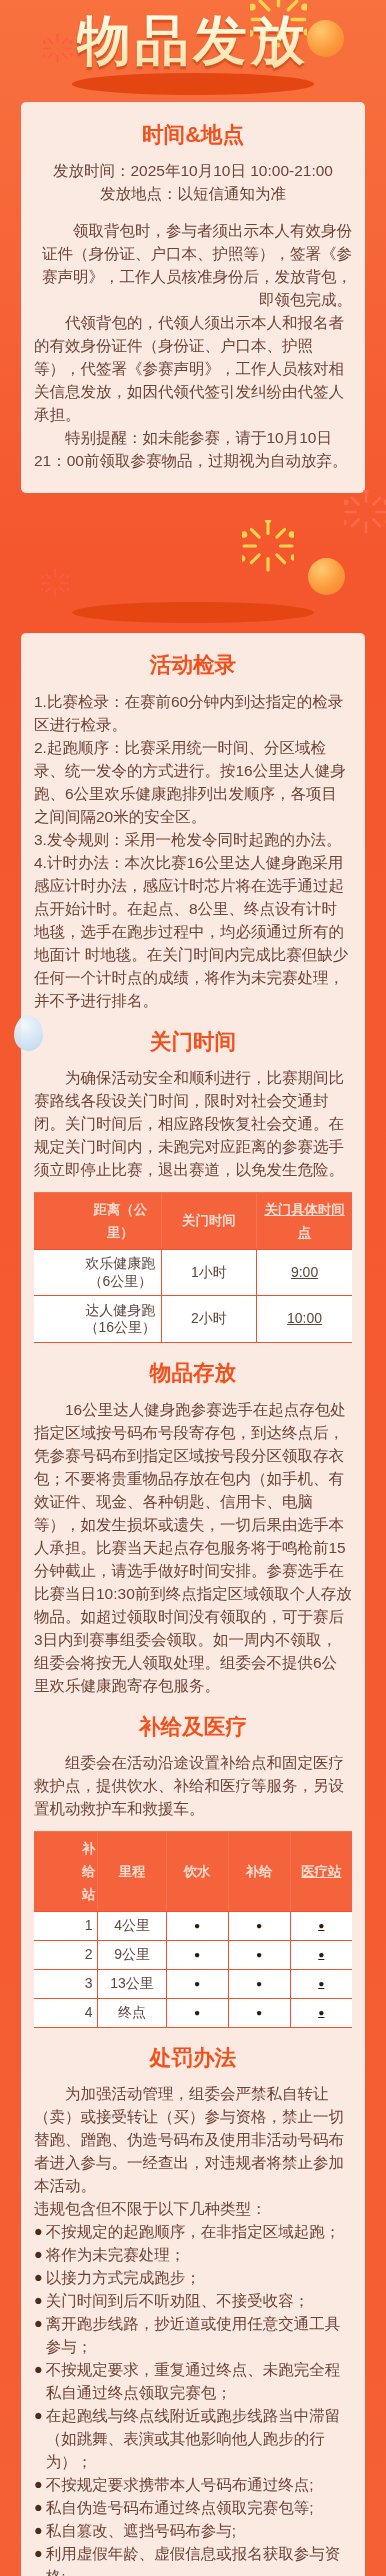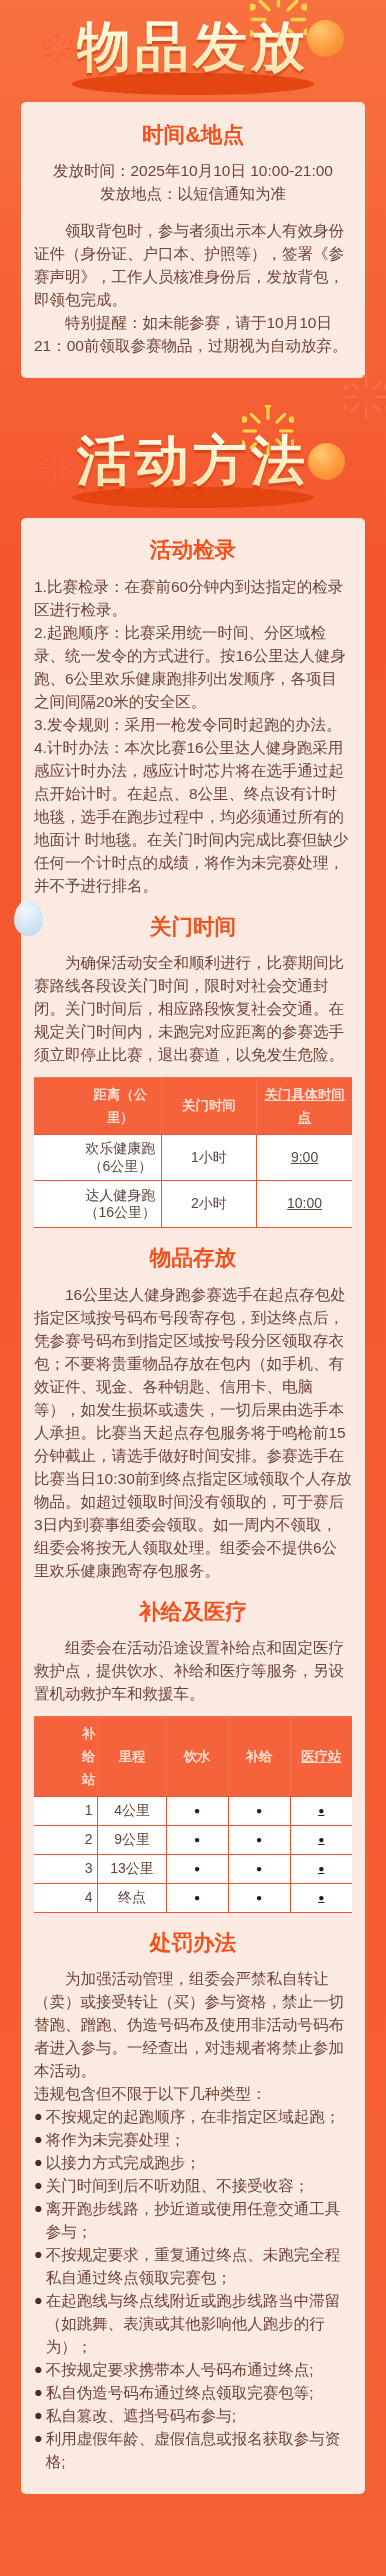--- a/index.html
+++ b/index.html
@@ -26,21 +26,21 @@
   .hero-mid   .hero-shadow { top: 109px; }
   .hero-title {
     position: absolute; left: 50%; transform: translateX(-50%);
     font-size: 54px; font-weight: 900; letter-spacing: 4.1px; white-space: nowrap;
     background: linear-gradient(180deg, #fffdf1 8%, #fdf2cb 45%, #f3ddA4 95%);
     -webkit-background-clip: text; background-clip: text; color: transparent;
     text-shadow: none;
     filter: drop-shadow(0 3.6px 0 rgba(190,52,6,.38)) drop-shadow(0 1.5px 1px rgba(170,45,0,.25));
     z-index: 2;
   }
-  .hero-first .hero-title { top: 11px; }
+  .hero-first .hero-title { top: 5px; }
   .hero-mid   .hero-title { top: 47px; }
 
   .deco-ball {
     position: absolute; width: 37px; height: 37px; border-radius: 50%;
     background: radial-gradient(circle at 36% 30%, #ffc96f 0%, #fb9a3c 55%, #f57f2b 100%);
     z-index: 1;
   }
   .fw { position: absolute; z-index: 1; }
   .balloon {
     position: absolute; width: 29px; height: 36px;
@@ -57,21 +57,21 @@
   }
   .card h2 {
     margin: 17.5px 0 11.3px; font-size: 21.6px; line-height: 26px;
     color: #f4501c; font-weight: 800; text-align: center;
   }
   .card h2.first { margin-top: 1px; }
   p { margin: 0; }
   .para { text-indent: 2em; }
   .flat { text-indent: 0; }
   .center { text-align: center; text-indent: 0; }
-  .gap-top { margin-top: 14.4px; }
+  .gap-top { margin-top: 14.4px; text-align: right; }
 
   
   table { width: 100%; border-collapse: collapse; margin: 10.3px 0 4.1px; }
   th {
     background: #f4633c; color: #ffdcd0; font-weight: 600;
     font-size: 13.4px; padding: 5.2px 2.1px; border: 1px solid #f47452;
     border-bottom: 1px solid #f2512f;
   }
   td {
     background: #ffffff; color: #5d453c; text-align: center;
@@ -122,36 +122,36 @@
     <div class="deco-ball" style="left:307px;top:19.6px"></div>
     <div class="hero-shadow"></div>
     <div class="hero-title">物品发放</div>
   </div>
 
   <div class="card">
     <h2 class="first">时间&amp;地点</h2>
     <p class="center">发放时间：2025年10月10日 10:00-21:00</p>
     <p class="center">发放地点：以短信通知为准</p>
     <p class="para gap-top">领取背包时，参与者须出示本人有效身份证件（身份证、户口本、护照等），签署《参赛声明》，工作人员核准身份后，发放背包，即领包完成。</p>
+    <p class="para">代领背包的，代领人须出示本人和报名者的有效身份证件（身份证、户口本、护照等），代签署《参赛声明》，工作人员核对相关信息发放，如因代领代签引发纠纷由代签人承担。</p>
     <p class="para">特别提醒：如未能参赛，请于10月10日21：00前领取参赛物品，过期视为自动放弃。</p>
   </div>
 
   <div class="hero hero-mid">
     <svg class="fw" style="left:344px;top:-3.1px;color:#ff6b4a" width="44" height="44" viewBox="0 0 100 100">
         <use href="#fw-burst"></use>
       </svg>
     <svg class="fw" style="left:41px;top:76px;color:#ff5a45" width="28" height="28" viewBox="0 0 100 100">
         <use href="#fw-burst"></use>
       </svg>
     <svg class="fw" style="left:242px;top:27px;color:#ffd54d" width="52" height="52" viewBox="0 0 100 100">
         <use href="#fw-burst"></use>
       </svg>
     <div class="deco-ball" style="left:308px;top:65px"></div>
     <div class="hero-shadow"></div>
-    <div class="hero-title">活动方法</div>
   </div>
 
   <div class="card">
     <div class="balloon" style="left:-6.2px;top:382px"></div>
 
     <h2 class="first">活动检录</h2>
     <p class="flat">1.比赛检录：在赛前60分钟内到达指定的检录区进行检录。</p>
     <p class="flat">2.起跑顺序：比赛采用统一时间、分区域检录、统一发令的方式进行。按16公里达人健身跑、6公里欢乐健康跑排列出发顺序，各项目之间间隔20米的安全区。</p>
     <p class="flat">3.发令规则：采用一枪发令同时起跑的办法。</p>
     <p class="flat">4.计时办法：本次比赛16公里达人健身跑采用感应计时办法，感应计时芯片将在选手通过起点开始计时。在起点、8公里、终点设有计时地毯，选手在跑步过程中，均必须通过所有的地面计 时地毯。在关门时间内完成比赛但缺少任何一个计时点的成绩，将作为未完赛处理，并不予进行排名。</p>

